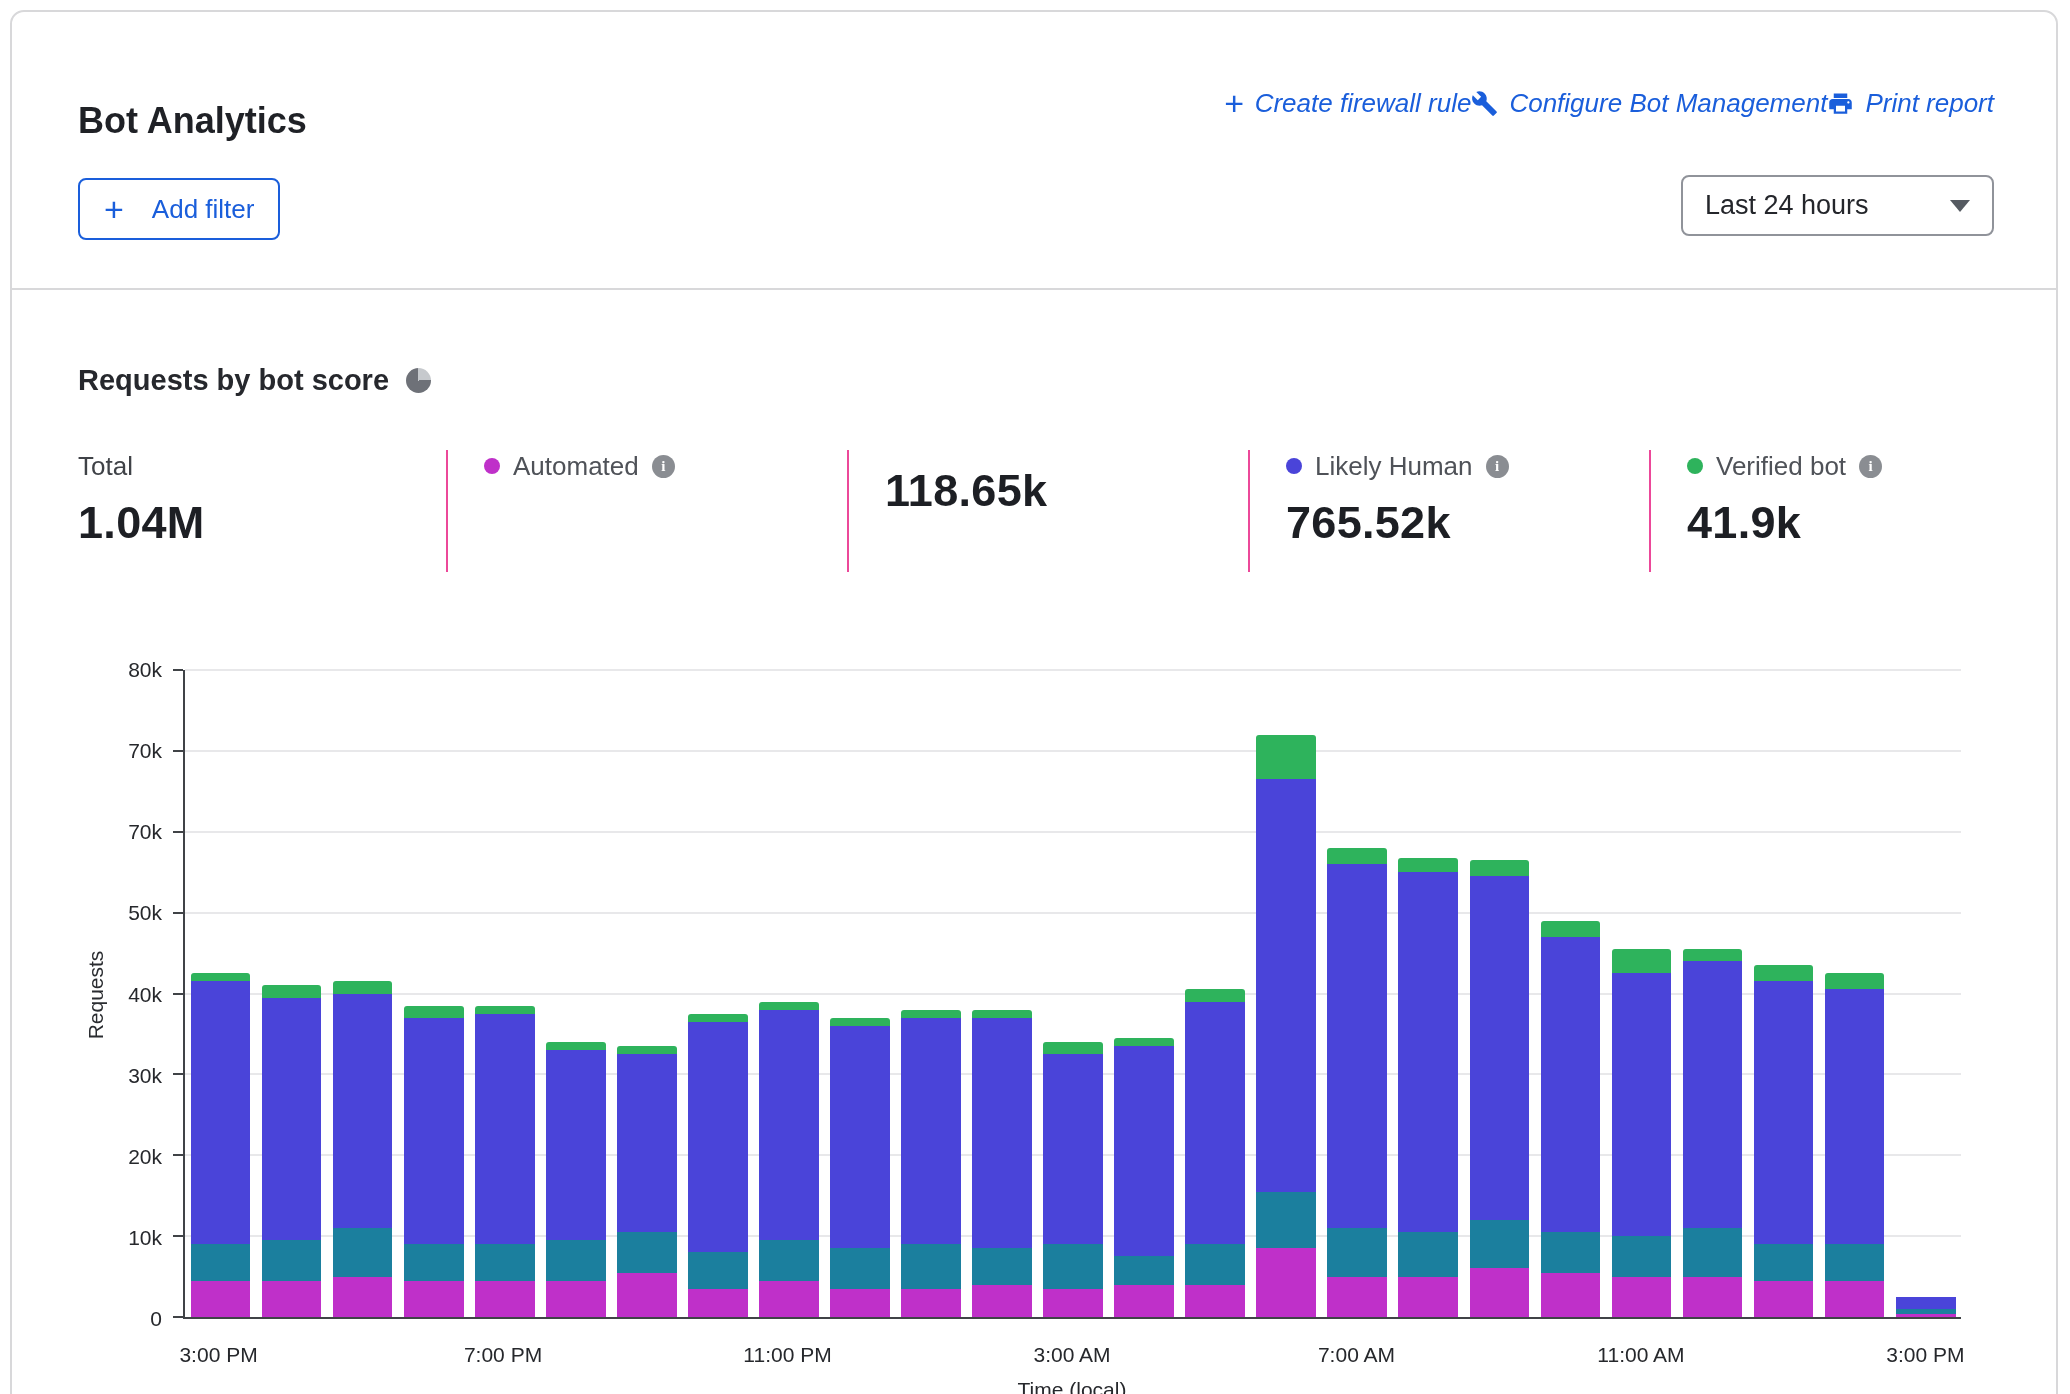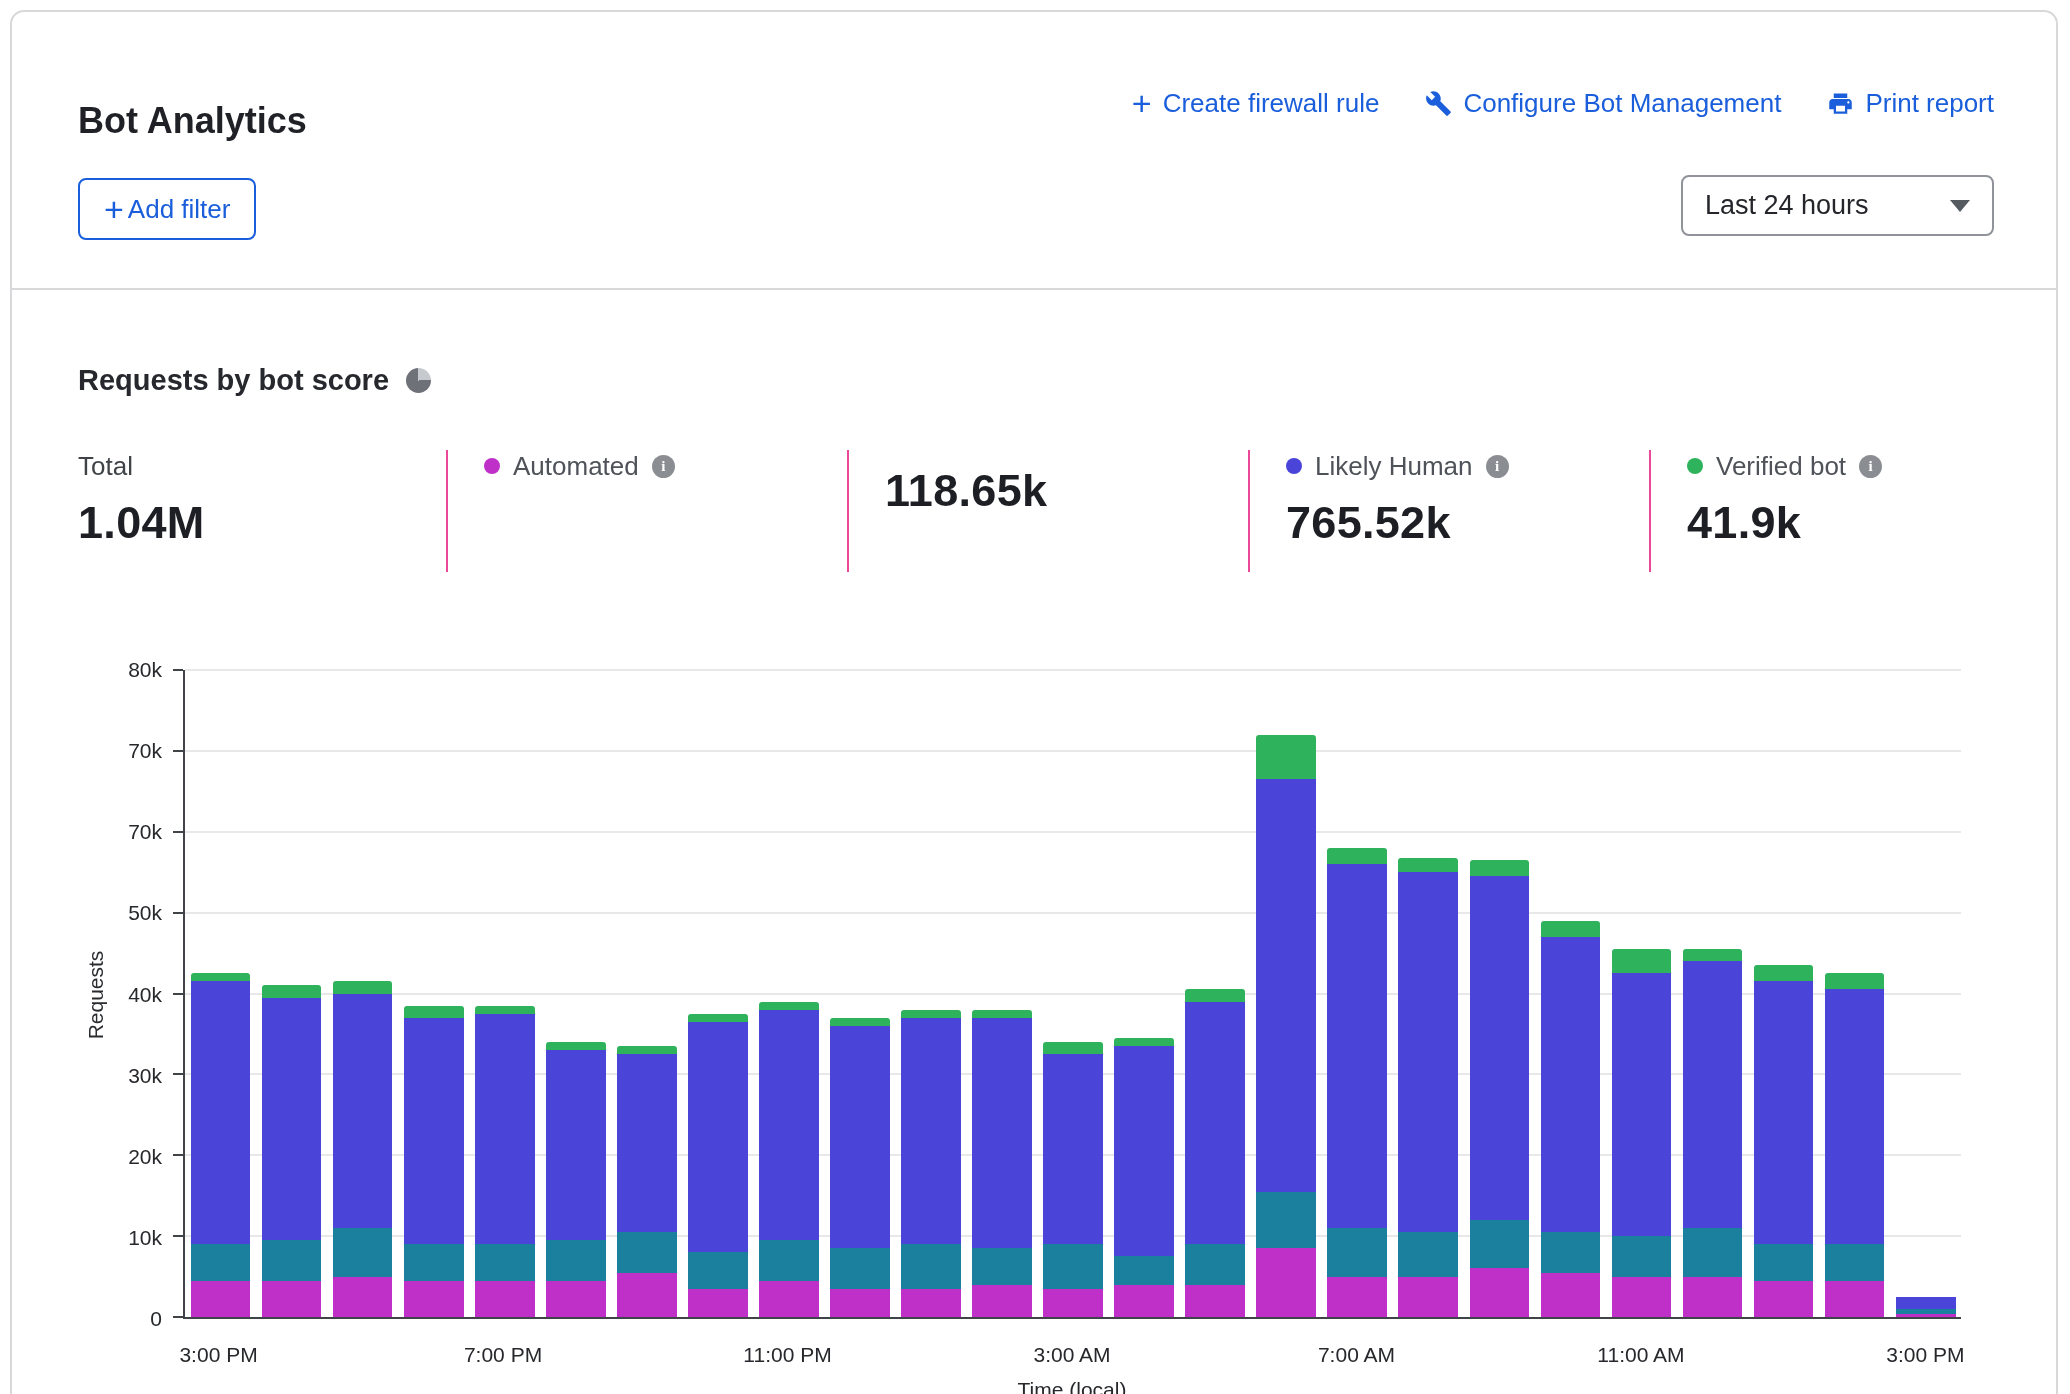--- a/index.html
+++ b/index.html
@@ -13,29 +13,29 @@
   body{
     width:2070px;height:1394px;overflow:hidden;background:#fff;
     font-family:"Liberation Sans","DejaVu Sans",sans-serif;color:var(--ink);
   }
   .card{
     position:absolute;left:10px;top:10px;width:2048px;height:1640px;
     border:2px solid var(--border);border-radius:14px;background:#fff;
   }
   
   .page-title{position:absolute;left:66px;top:64px;font-size:36px;font-weight:700;color:#1f2126;}
-  .actions{position:absolute;right:62px;top:76px;display:flex;gap:46px;align-items:center;}
+  .actions{position:absolute;right:62px;top:76px;display:flex;align-items:center;font-style:italic;}
   .action{display:flex;align-items:center;gap:11px;color:var(--link);font-size:26px;text-decoration:none;cursor:pointer;}
   .plus-icon{display:inline-flex;align-items:center;justify-content:center;}
   .plus-icon::before{content:"+";font-size:34px;line-height:0.9;font-weight:400;}
   .svg-icon{display:inline-flex;}
   .svg-icon svg{width:27px;height:27px;fill:var(--link);}
   .add-filter{
     position:absolute;left:66px;top:166px;height:62px;padding:16px 24px;
-    display:flex;align-items:center;gap:4px;border:2px solid var(--link);
+    display:flex;align-items:center;gap:28px;border:2px solid var(--link);
     border-radius:8px;background:#fff;color:var(--link);font-size:26px;
     font-family:inherit;cursor:pointer;
   }
   .select{
     position:absolute;right:62px;top:163px;width:313px;height:61px;
     border:2px solid #90939a;border-radius:8px;background:#fff;
     display:flex;align-items:center;justify-content:space-between;
     padding:0 22px;font-size:27px;color:#24262b;cursor:pointer;margin-left:27px;
   }
   .chevron{width:0;height:0;border-left:10px solid transparent;border-right:10px solid transparent;border-top:12px solid #555a61;}

